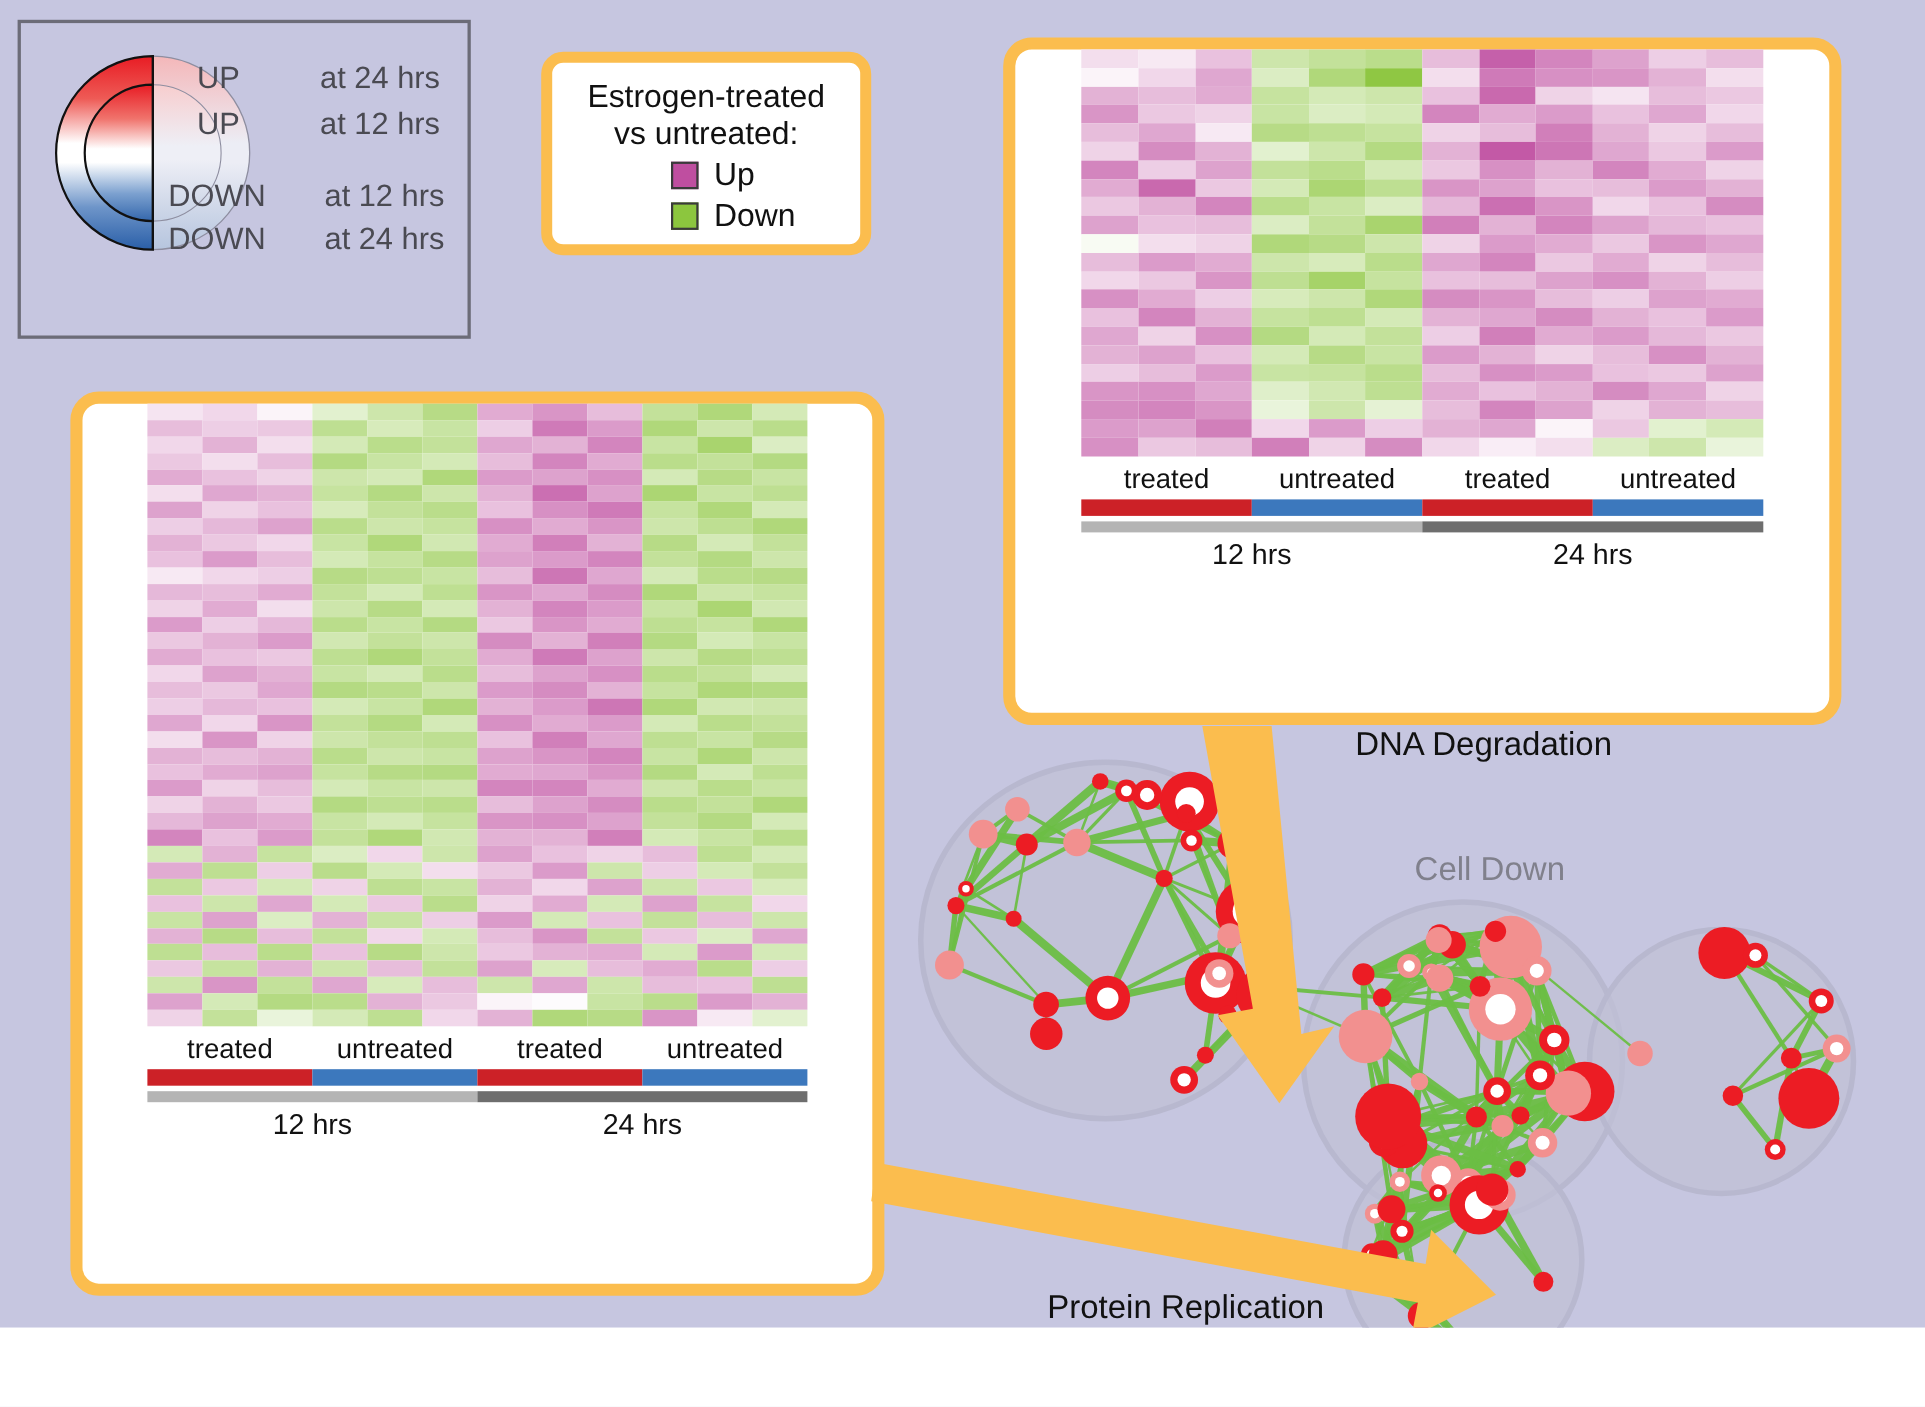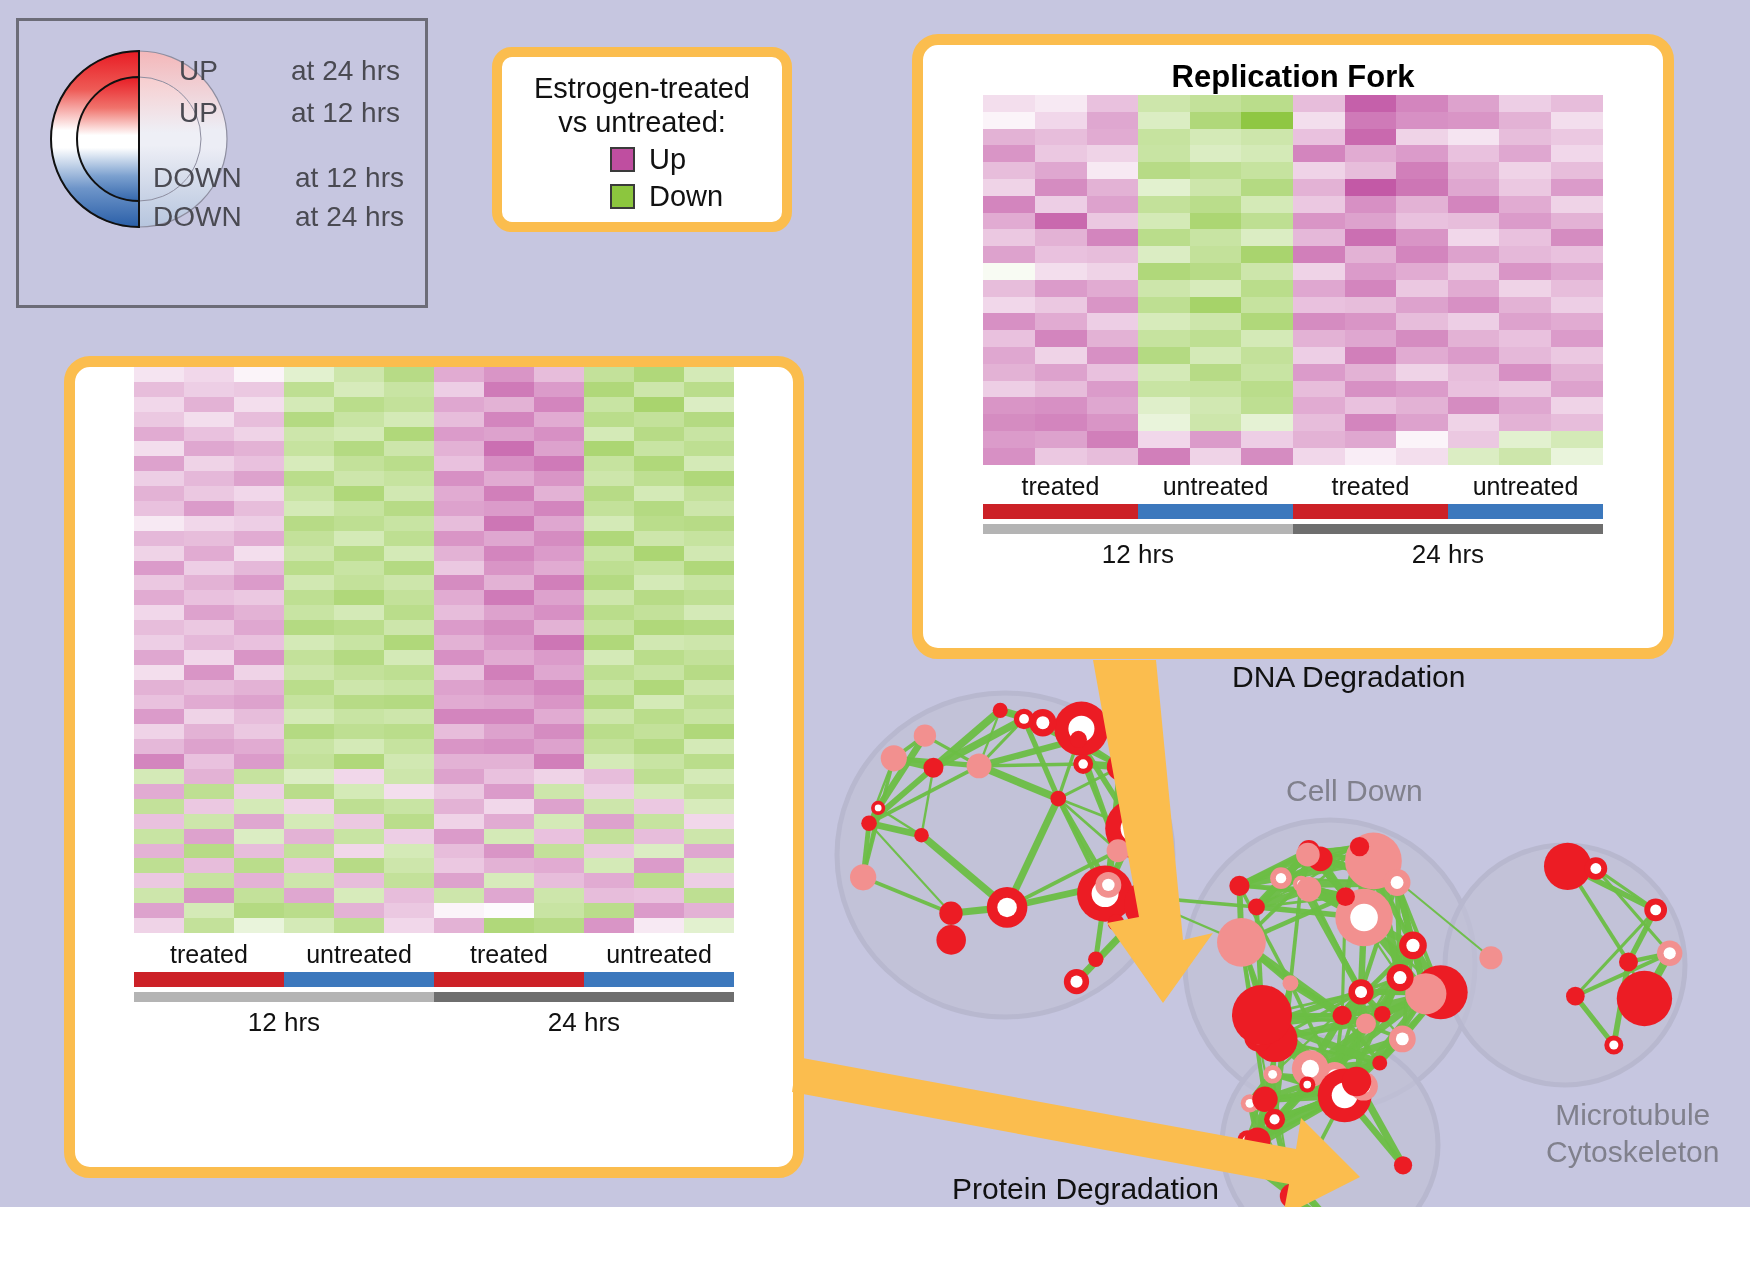--- a/index.html
+++ b/index.html
@@ -228,21 +228,20 @@
         <span class="swatch-label">Up</span>
       </div>
       <div class="swatch-row">
         <span class="swatch" id="sw-down" style="background: rgb(140, 198, 62);"></span>
         <span class="swatch-label">Down</span>
       </div>
     </div>
   </div>
 
   <div class="panel" id="panel-repfork">
-    <div class="panel-title">Replication Fork</div>
     <div class="axis-wrap" style="width:620px;">
       <div class="heatmap" id="hm-repfork" style="grid-template-columns: repeat(12, 51.6px); grid-auto-rows: 16.8px; width: 619.2px;">
           <i class="hm-cell" style="background: rgb(243, 222, 237);"></i>
           <i class="hm-cell" style="background: rgb(247, 233, 243);"></i>
           <i class="hm-cell" style="background: rgb(233, 193, 222);"></i>
           <i class="hm-cell" style="background: rgb(205, 230, 171);"></i>
           <i class="hm-cell" style="background: rgb(195, 225, 154);"></i>
           <i class="hm-cell" style="background: rgb(186, 221, 139);"></i>
           <i class="hm-cell" style="background: rgb(231, 189, 219);"></i>
           <i class="hm-cell" style="background: rgb(197, 96, 170);"></i>
@@ -1571,21 +1570,17 @@
         </g>
       </g>
     <g id="net-arrows">
       <path d="M1093 660 L1156 660 L1183 940 L1213 933 L1163 1003 L1107 923 L1139 917 Z" fill="#fbbd4e"></path>
       <path d="M797 1057 L1296 1149 L1301 1118 L1360 1177 L1283 1216 L1289 1184 L792 1092 Z" fill="#fbbd4e"></path>
     </g>
   </svg>
 
   <div class="cluster-label" id="label-dna">DNA Degradation</div>
   <div class="cluster-label" id="label-cellcyc">Cell Down</div>
-  <div class="cluster-label" id="label-micro">
-    <div>Microtubule</div>
-    <div>Cytoskeleton</div>
+  <div class="cluster-label" id="label-ubiq">
+    <div>Protein Replication</div>
   </div>
-  <div class="cluster-label" id="label-ubiq">
-    <div>Protein Degradation</div>
-  </div>
 
 </div>
 
 </body></html>

